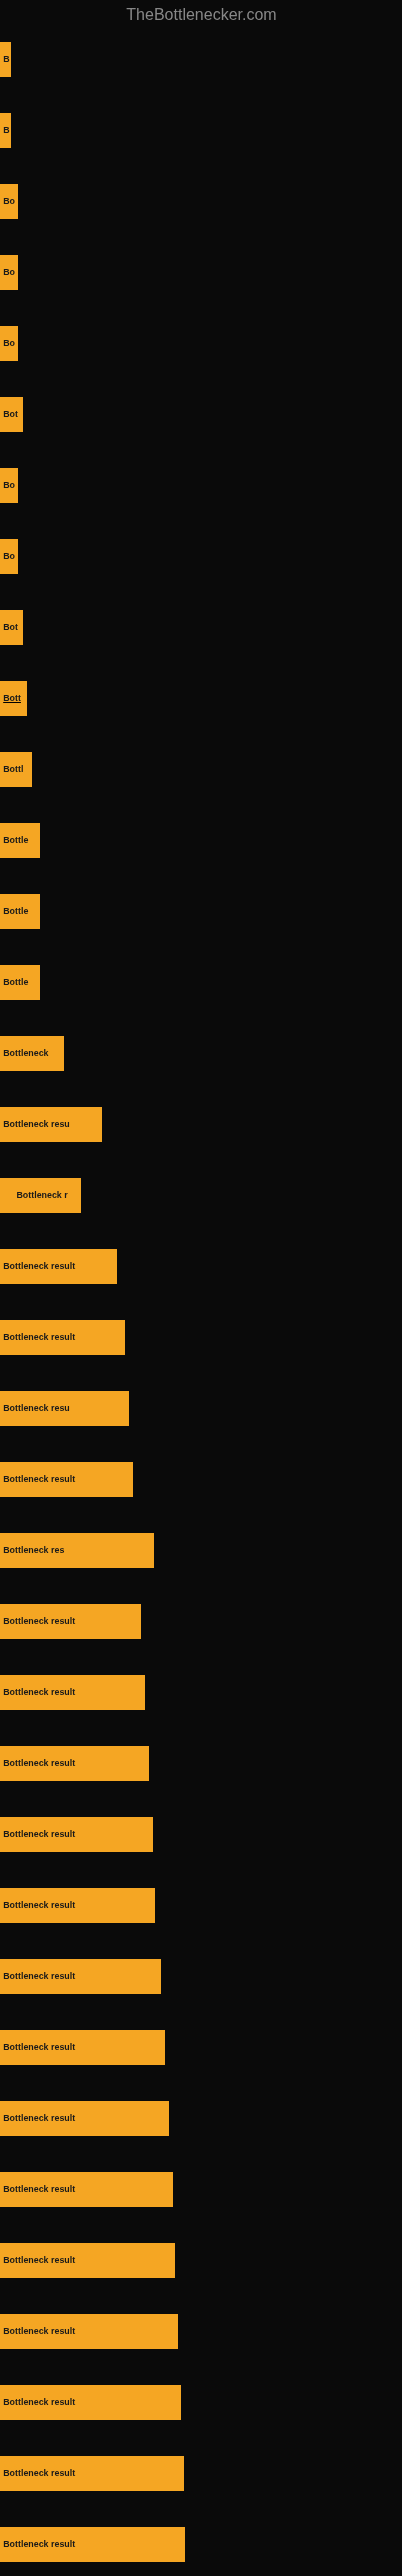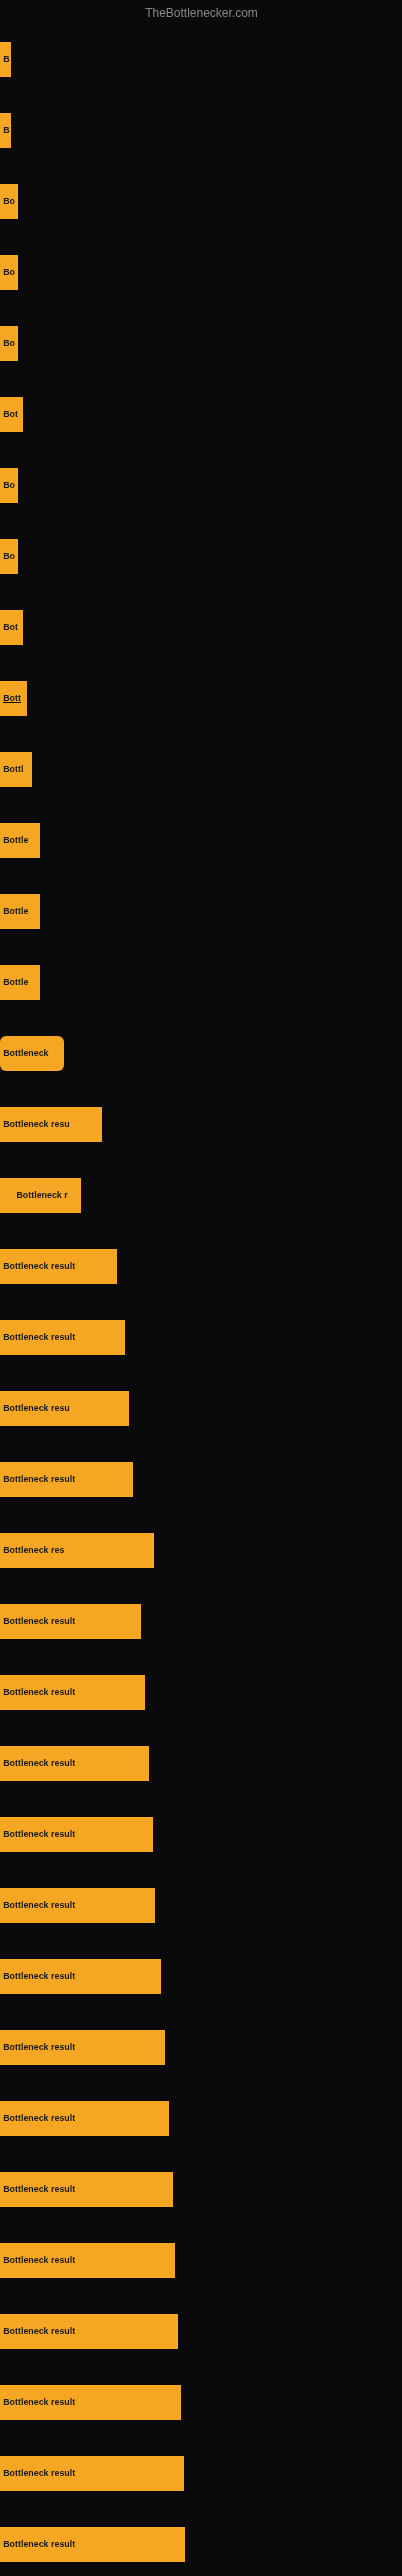--- a/index.html
+++ b/index.html
@@ -12,21 +12,21 @@
       background-color: #0a0a0a;
       width: 403px;
       min-height: 2576px;
       font-family: Arial, sans-serif;
       position: relative;
       overflow-x: hidden;
     }
 
     .site-title {
       color: #888;
-      font-size: 12px;
+      font-size: 16px;
       text-align: center;
       padding: 6.4px 0 3.2px 0;
       position: absolute;
       width: 100%;
       top: 0;
     }
 
     .bars-container {
       position: absolute;
       top: 24px;
@@ -131,21 +131,21 @@
       <div class="bar" style="width: 40px;">
         <span class="bar-label">Bottle</span>
       </div>
     </div>
     <div class="bar-row">
       <div class="bar" style="width: 40px;">
         <span class="bar-label">Bottle</span>
       </div>
     </div>
     <div class="bar-row">
-      <div class="bar" style="width: 64px; border-radius: 6px;">
+      <div class="bar" style="width: 64px;">
         <span class="bar-label">Bottleneck</span>
       </div>
     </div>
     <div class="bar-row">
       <div class="bar" style="width: 102px;">
         <span class="bar-label">Bottleneck resu</span>
       </div>
     </div>
     <div class="bar-row">
       <div class="bar" style="width: 81px; justify-content: center;">

